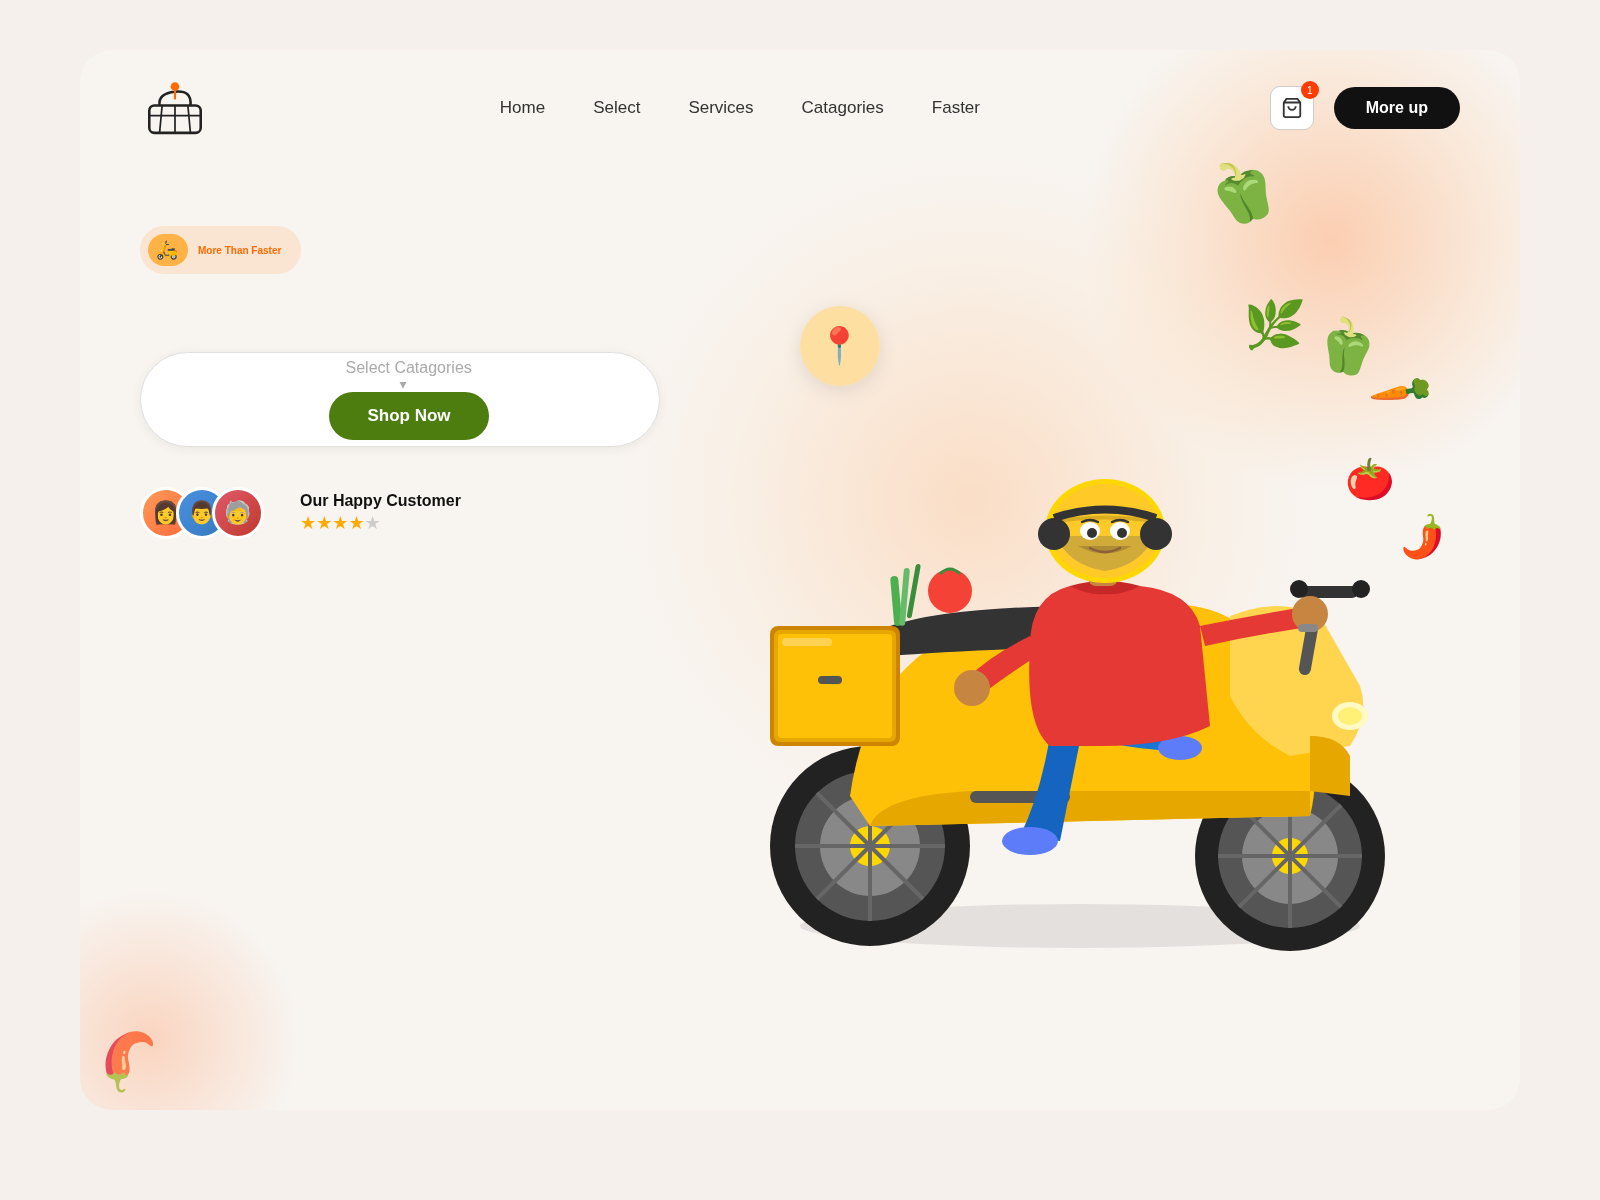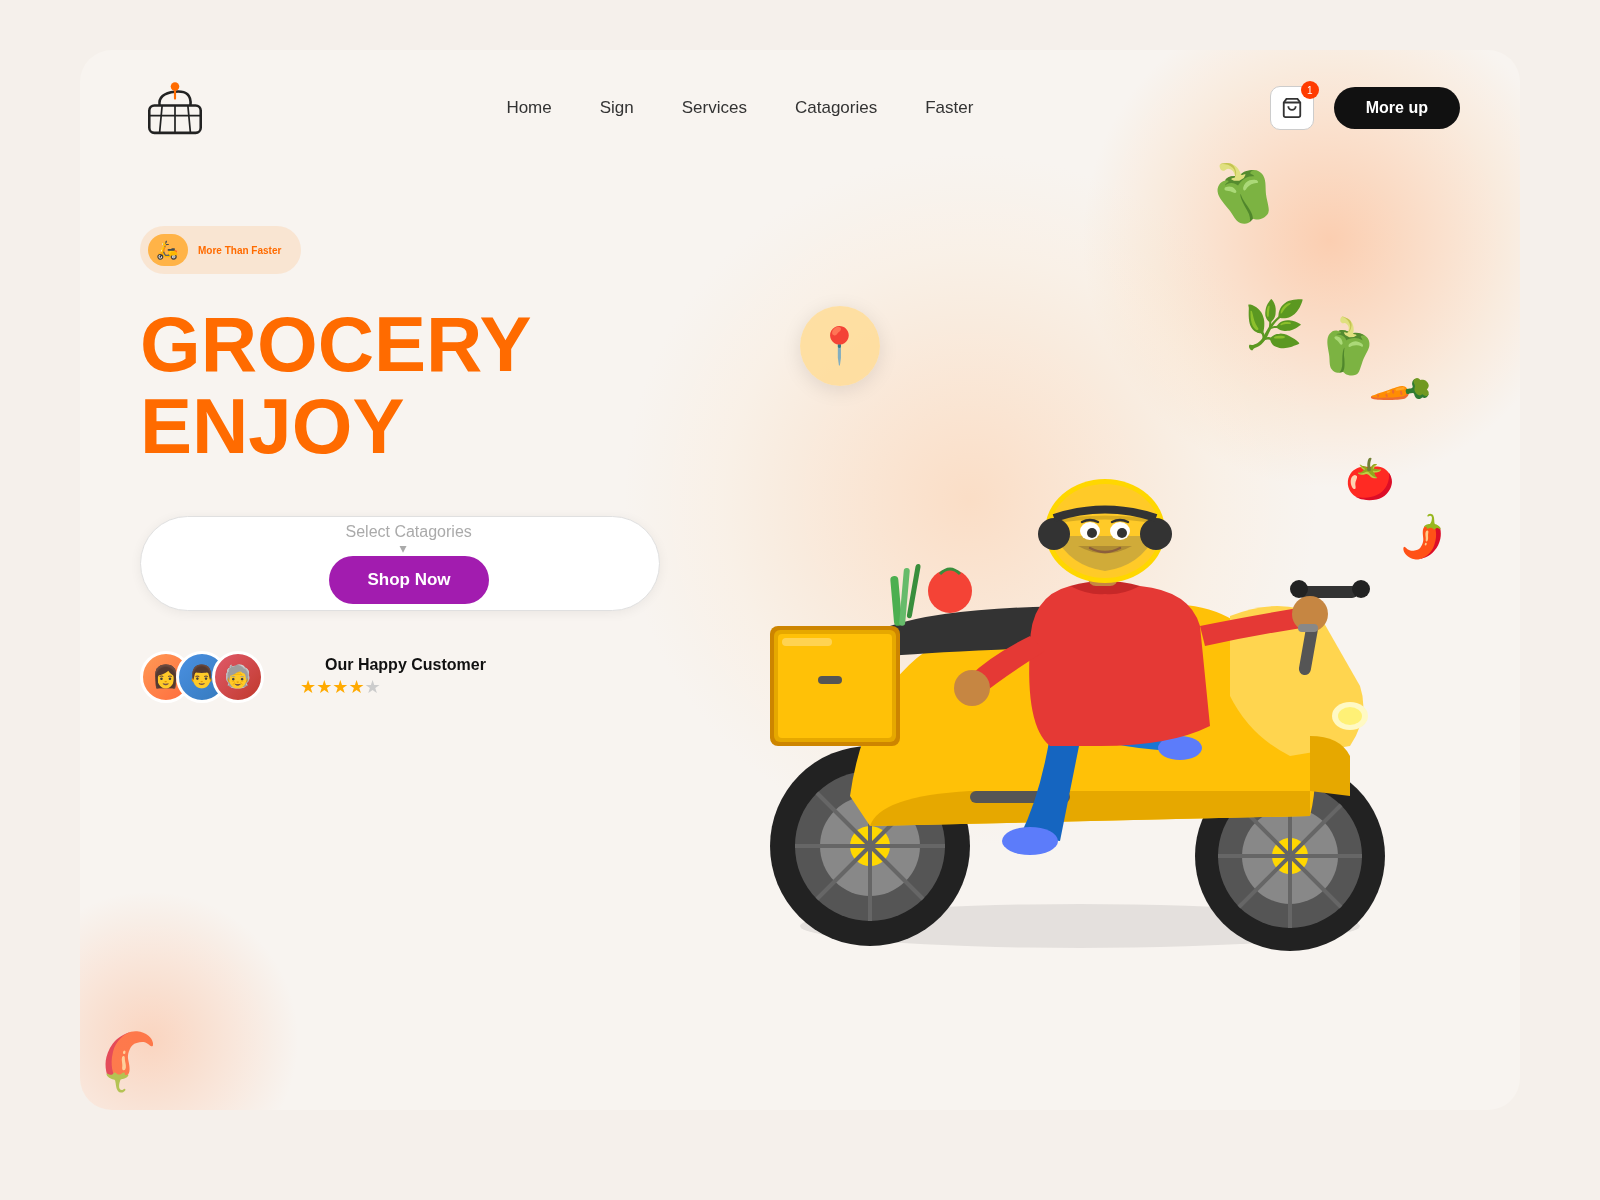--- a/index.html
+++ b/index.html
@@ -198,21 +198,21 @@
       background: transparent;
       appearance: none;
       cursor: pointer;
     }
     .chevron-icon {
       color: #aaa;
       font-size: 14px;
       margin-right: 12px;
     }
     .shop-btn {
-      background: #a21caf;
+      background: #4d7c0f;
       color: white;
       border: none;
       border-radius: 40px;
       padding: 14px 38px;
       font-size: 17px;
       font-weight: 700;
       cursor: pointer;
       white-space: nowrap;
     }
 
@@ -240,21 +240,20 @@
     .avatar:last-child { margin-right: 0; }
     .avatar-1 { background: linear-gradient(135deg, #ff9a56, #ff6b3d); }
     .avatar-2 { background: linear-gradient(135deg, #4a90e2, #357abd); }
     .avatar-3 { background: linear-gradient(135deg, #e05a6b, #c0392b); }
 
     .customer-info { margin-left: 20px; }
     .customer-title {
       font-size: 16px;
       font-weight: 700;
       color: #111;
-      margin-left: 25px;
     }
     .stars { color: #ffaa00; font-size: 18px; margin-top: 2px; }
     .star-empty { color: #ccc; }
 
     
     .hero-right {
       flex: 1;
       position: relative;
       height: 800px;
     }
@@ -367,21 +366,21 @@
         <circle cx="40" cy="10" r="5" fill="#ff6b00"></circle>
         <path d="M40 15 L40 24" stroke="#ff6b00" stroke-width="2.5" stroke-linecap="round"></path>
       </svg>
     </div>
 
     <ul class="nav-links">
       <li>
         <a href="#">Home</a>
       </li>
       <li>
-        <a href="#">Sign</a>
+        <a href="#">Select</a>
       </li>
       <li>
         <a href="#">Services</a>
       </li>
       <li>
         <a href="#">Catagories</a>
       </li>
       <li>
         <a href="#">Faster</a>
       </li>
@@ -405,21 +404,20 @@
       
       <div class="badge">
         <div class="badge-icon">
           <span>🛵</span>
         </div>
         <span class="badge-text">More Than Faster</span>
       </div>
 
       
       <div class="hero-title">
-        <div class="orange">GROCERY ENJOY</div>
       </div>
 
       
       <div class="search-row">
         <select class="search-select">
           <option value="">Select Catagories</option>
           <option value="fruits">Fruits</option>
           <option value="vegetables">Vegetables</option>
           <option value="dairy">Dairy</option>
           <option value="bakery">Bakery</option>

